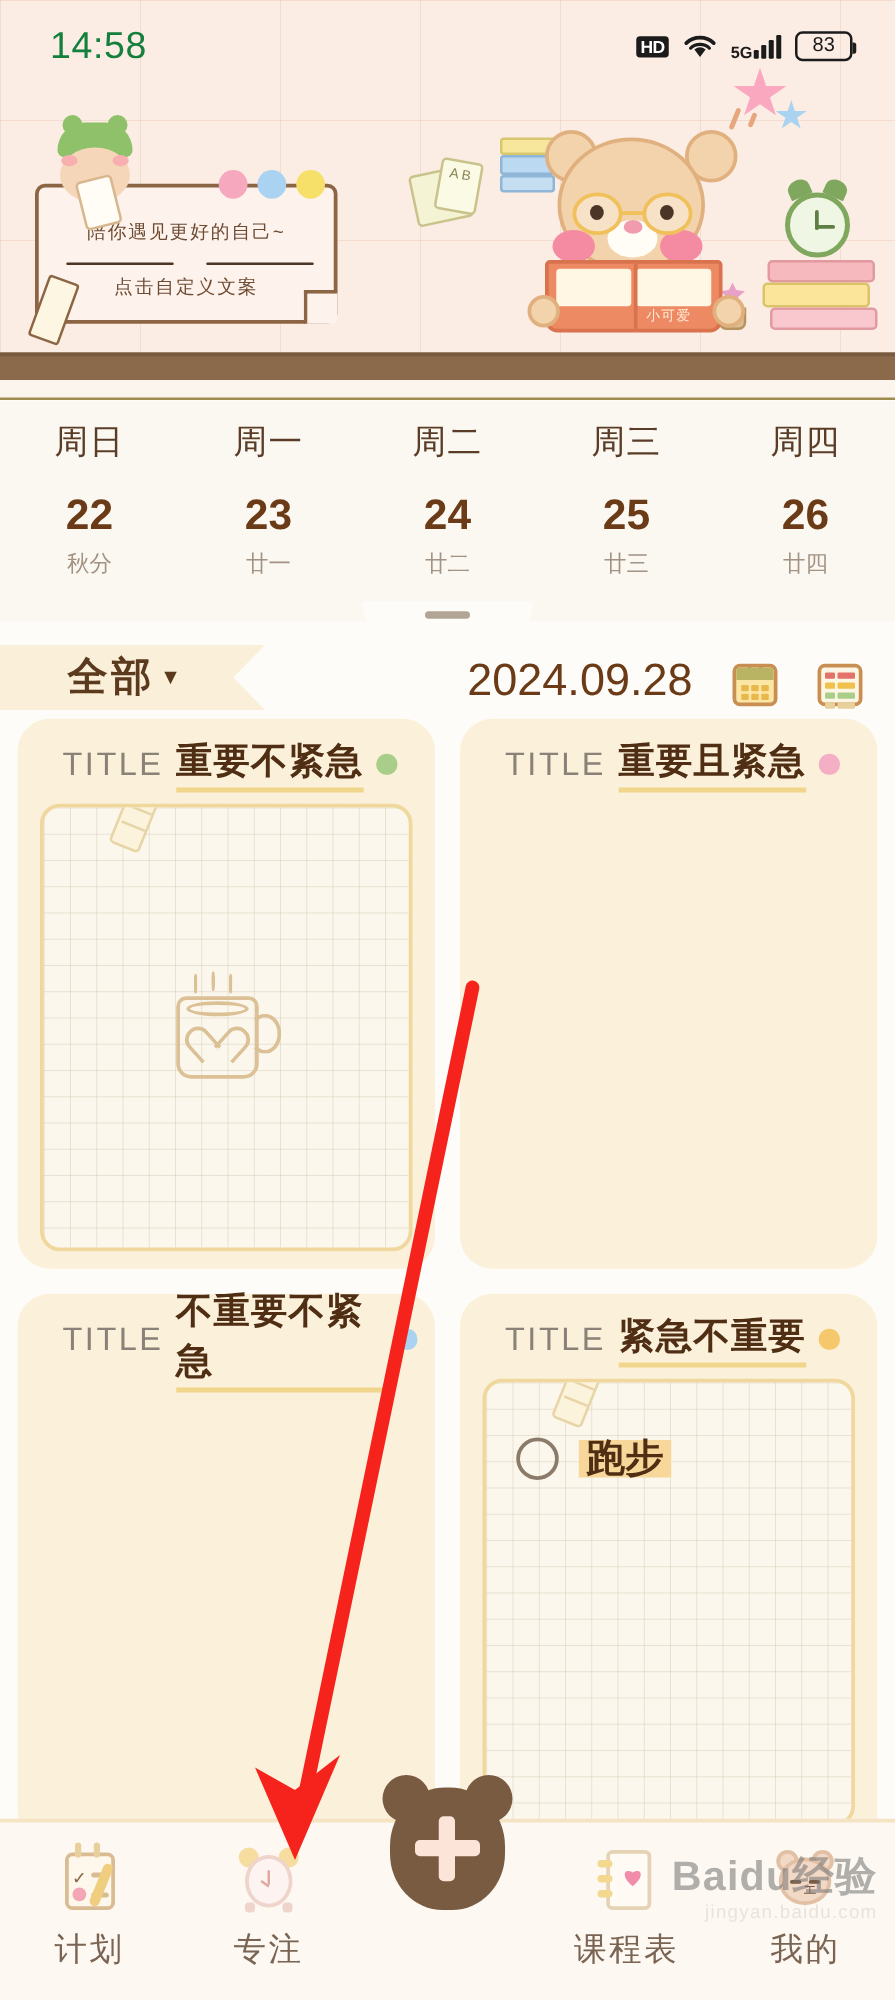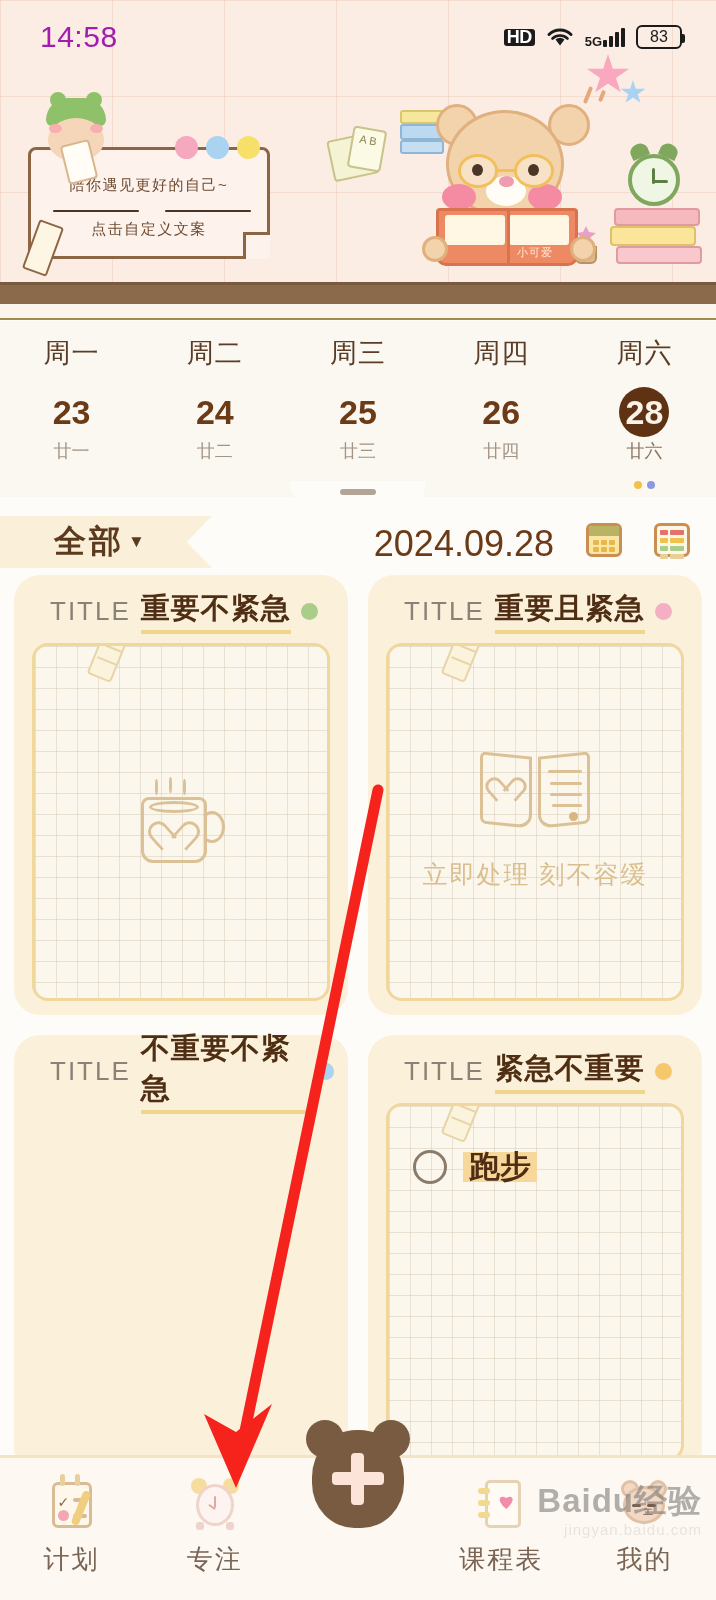--- a/index.html
+++ b/index.html
@@ -32,26 +32,26 @@
   }
   .statusbar {
     position: absolute; left: 0; top: 0;
     width: 716px; height: 74px;
     display: flex; align-items: center;
     justify-content: space-between;
     padding: 0 34px 0 40px;
     z-index: 6;
   }
   .status-time {
-    font-size: 30px; color: #a21caf; letter-spacing: .5px;
+    font-size: 30px; color: #15803d; letter-spacing: .5px;
     font-family: "Liberation Sans", sans-serif;
   }
   .status-right { display: flex; align-items: center; gap: 11px; }
   .ic-hd {
-    background: #1b1b1b; color: #fff; font-size: 18px; font-weight: bold;
+    background: #1b1b1b; color: #fff; font-size: 14px; font-weight: bold;
     border-radius: 3px; padding: 1px 3px; line-height: 15px; letter-spacing: -.5px;
   }
   .ic-5g { font-size: 13px; font-weight: bold; color: #1b1b1b; line-height: 11px; }
   .bars { display: flex; align-items: flex-end; gap: 2px; height: 19px; }
   .bars i { width: 4px; background: #1b1b1b; border-radius: 1px; display: block; }
   .bars i:nth-child(1) { height: 7px; }
   .bars i:nth-child(2) { height: 11px; }
   .bars i:nth-child(3) { height: 15px; }
   .bars i:nth-child(4) { height: 19px; }
   .sig-wrap { display: flex; align-items: flex-end; gap: 1px; }
@@ -259,21 +259,21 @@
     background: #FEFCF8;
   }
   .ribbon {
     position: absolute; left: 0; top: 19px; width: 212px; height: 52px;
     background: #FAEFD9;
     clip-path: polygon(0 0, 100% 0, 88% 50%, 100% 100%, 0 100%);
     display: flex; align-items: center; padding-left: 54px;
   }
   .ribbon-label { font-size: 32px; font-weight: bold; color: #5C3A1E; letter-spacing: 3px; }
   .ribbon-caret { margin-left: 4px; font-size: 17px; color: #5C3A1E; }
-  .datewrap { position: absolute; right: 26px; top: 26px; display: flex; align-items: flex-start; gap: 32px; }
+  .datewrap { position: absolute; right: 26px; top: 26px; display: flex; align-items: flex-end; gap: 32px; }
   .date-text { font-size: 36px; color: #6B3A16; letter-spacing: 0px; }
   .ic-cal { width: 36px; height: 34px; border: 3px solid #C98F52; border-radius: 6px; background: #FBE6A6; position: relative; overflow: hidden; }
   .ic-cal .top { position: absolute; left: 0; top: 0; width: 100%; height: 10px; background: #B8B464; }
   .ic-cal .pin { position: absolute; top: -4px; width: 3px; height: 8px; background: #8D6A3C; border-radius: 2px; }
   .ic-cal .pin.a { left: 9px; } .ic-cal .pin.b { right: 9px; }
   .ic-cal .grid { position: absolute; left: 4px; top: 14px; display: grid; grid-template-columns: repeat(3, 6px); gap: 2px; }
   .ic-cal .grid i { width: 6px; height: 5px; background: #E8B84C; border-radius: 1px; display: block; }
   .ic-list { width: 36px; height: 34px; border: 3px solid #C98F52; border-radius: 6px; background: #FDF6E4; position: relative; padding: 4px 3px; }
   .ic-list .row { height: 5px; margin-bottom: 3px; border-radius: 1px; display: flex; gap: 2px; }
   .ic-list .row i { display: block; height: 100%; border-radius: 1px; }
@@ -538,47 +538,43 @@
           </span>
       </span>
       <span class="batt">
         <span>83</span>
       </span>
     </div>
   </div>
 
   <div class="weekstrip">
     <div class="daycol">
+      <div class="dw">周日</div>
+      <div class="dnum">22</div>
+      <div class="dlunar">秋分</div>
+    </div>
+    <div class="daycol">
       <div class="dw">周一</div>
       <div class="dnum">23</div>
       <div class="dlunar">廿一</div>
     </div>
     <div class="daycol">
       <div class="dw">周二</div>
       <div class="dnum">24</div>
       <div class="dlunar">廿二</div>
     </div>
     <div class="daycol">
       <div class="dw">周三</div>
       <div class="dnum">25</div>
       <div class="dlunar">廿三</div>
     </div>
     <div class="daycol">
       <div class="dw">周四</div>
       <div class="dnum">26</div>
       <div class="dlunar">廿四</div>
-    </div>
-    <div class="daycol today">
-      <div class="dw">周六</div>
-      <div class="dnum">28</div>
-      <div class="dlunar">廿六</div>
-      <div class="evdots">
-        <i style="background:#F0C24B"></i>
-          <i style="background:#8C9BE0"></i>
-      </div>
     </div>
   </div>
 
   <div class="sheet-notch"></div>
   <div class="sheet-handle"></div>
 
   <div class="filterbar">
     <div class="ribbon">
       <span class="ribbon-label">全部</span>
       <span class="ribbon-caret">▼</span>
@@ -642,36 +638,20 @@
         </div>
       </div>
     </div>
 
     <div class="qcard q2">
       <div class="qhead">
         <span class="lbl">TITLE</span>
         <span class="ttl">重要且紧急</span>
         <span class="dot" style="background:#F5AFC4"></span>
       </div>
-      <div class="paper">
-        <div class="tape"></div>
-        <div class="empty">
-          <div class="bookicon">
-            <span class="half l"></span>
-              <span class="half r"></span>
-            <span class="hrt"></span>
-            <span class="ln a"></span>
-              <span class="ln b"></span>
-              <span class="ln c"></span>
-              <span class="ln d"></span>
-            <span class="bullet"></span>
-          </div>
-          <div class="cap">立即处理 刻不容缓</div>
-        </div>
-      </div>
     </div>
 
     <div class="qcard q3">
       <div class="qhead">
         <span class="lbl">TITLE</span>
         <span class="ttl">不重要不紧急</span>
         <span class="dot" style="background:#A9D3F0"></span>
       </div>
     </div>
 

